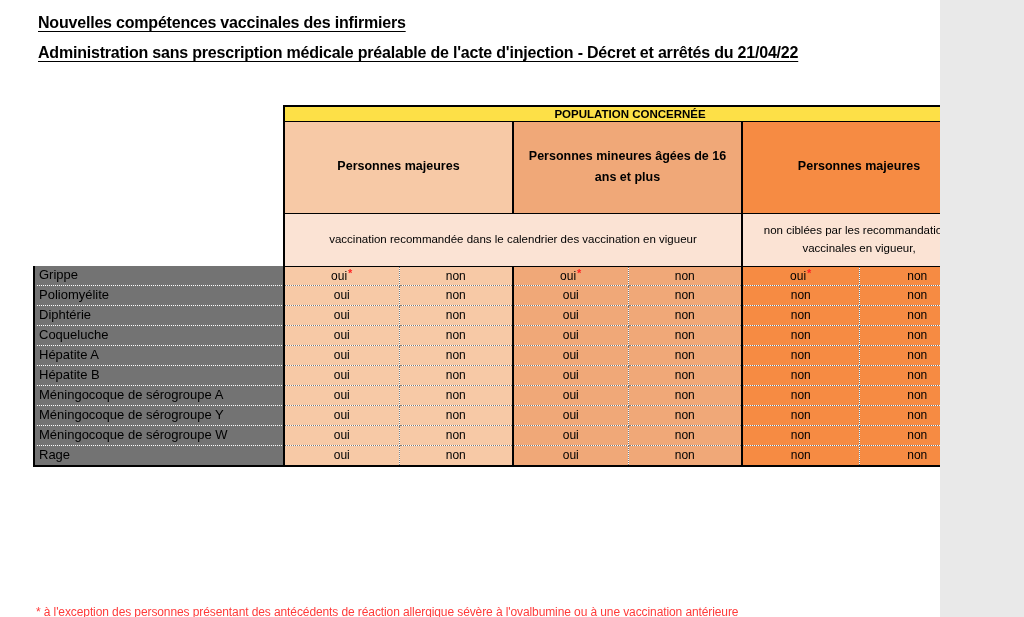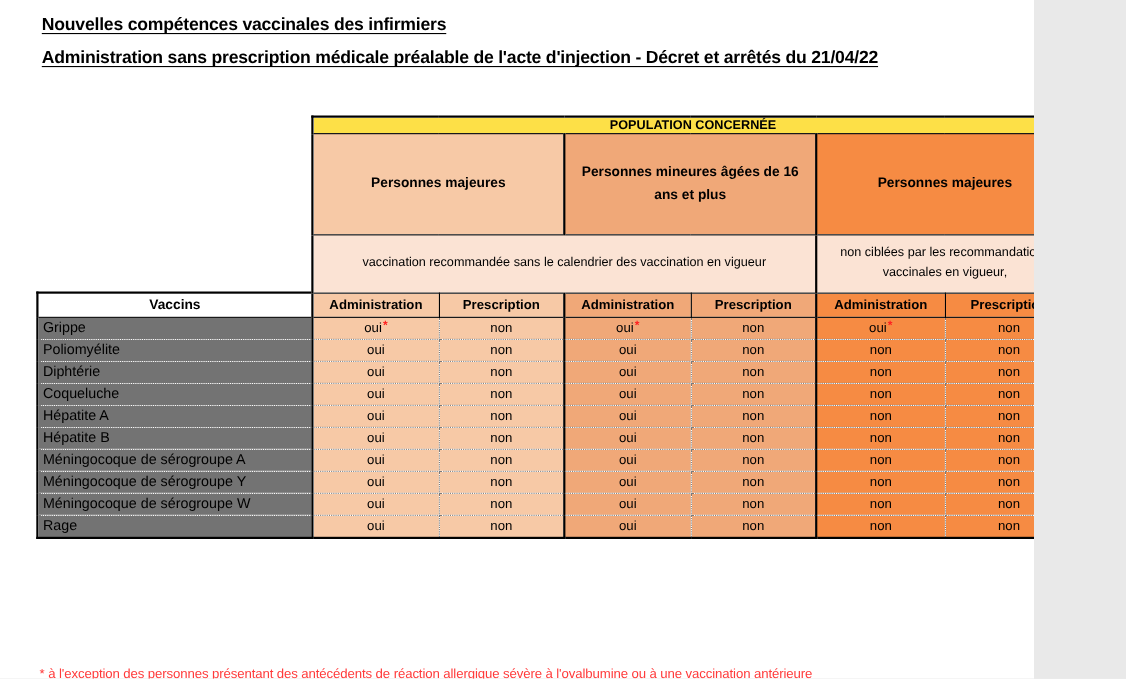--- a/index.html
+++ b/index.html
@@ -100,31 +100,22 @@
         <td class="pop" colspan="6">POPULATION CONCERNÉE</td>
       </tr>
       <tr>
         <td class="blank"></td>
         <td class="grp bg1" colspan="2">Personnes majeures</td>
         <td class="grp bg2" colspan="2">Personnes mineures âgées de 16 ans et plus</td>
         <td class="grp bg3" colspan="2">Personnes majeures</td>
       </tr>
       <tr>
         <td class="blank"></td>
-        <td class="sub" colspan="4">vaccination recommandée sans le calendrier des vaccination en vigueur</td>
+        <td class="sub" colspan="4">vaccination recommandée dans le calendrier des vaccination en vigueur</td>
         <td class="sub" colspan="2">non ciblées par les recommandations vaccinales en vigueur,</td>
-      </tr>
-      <tr>
-        <td class="vhdr">Vaccins</td>
-        <td class="chdr bg1 gsl">Administration</td>
-        <td class="chdr bg1 gsr">Prescription</td>
-        <td class="chdr bg2 gsl">Administration</td>
-        <td class="chdr bg2 gsr">Prescription</td>
-        <td class="chdr bg3 gsl">Administration</td>
-        <td class="chdr bg3 gsr">Prescription</td>
       </tr>
     </thead>
     <tbody>
         <tr>
           <td class="name">Grippe</td>
           <td class="val bg1">oui<span class="ast">*</span></td>
           <td class="val bg1 gsr">non</td>
           <td class="val bg2">oui<span class="ast">*</span></td>
           <td class="val bg2 gsr">non</td>
           <td class="val bg3">oui<span class="ast">*</span></td>

